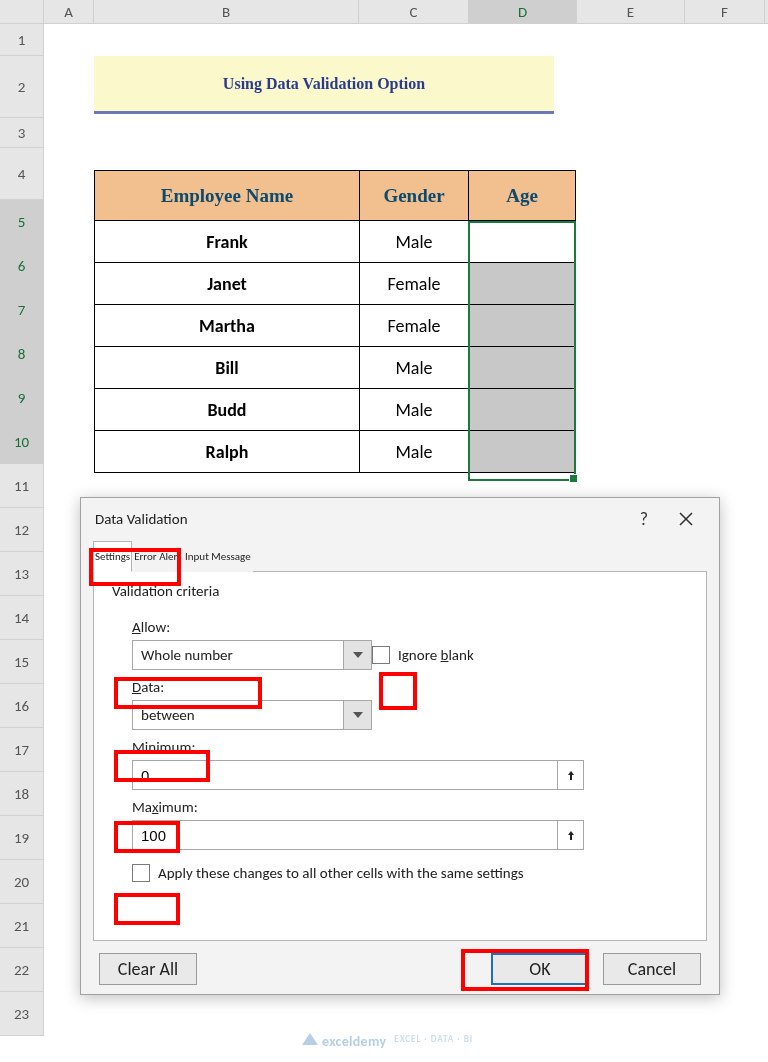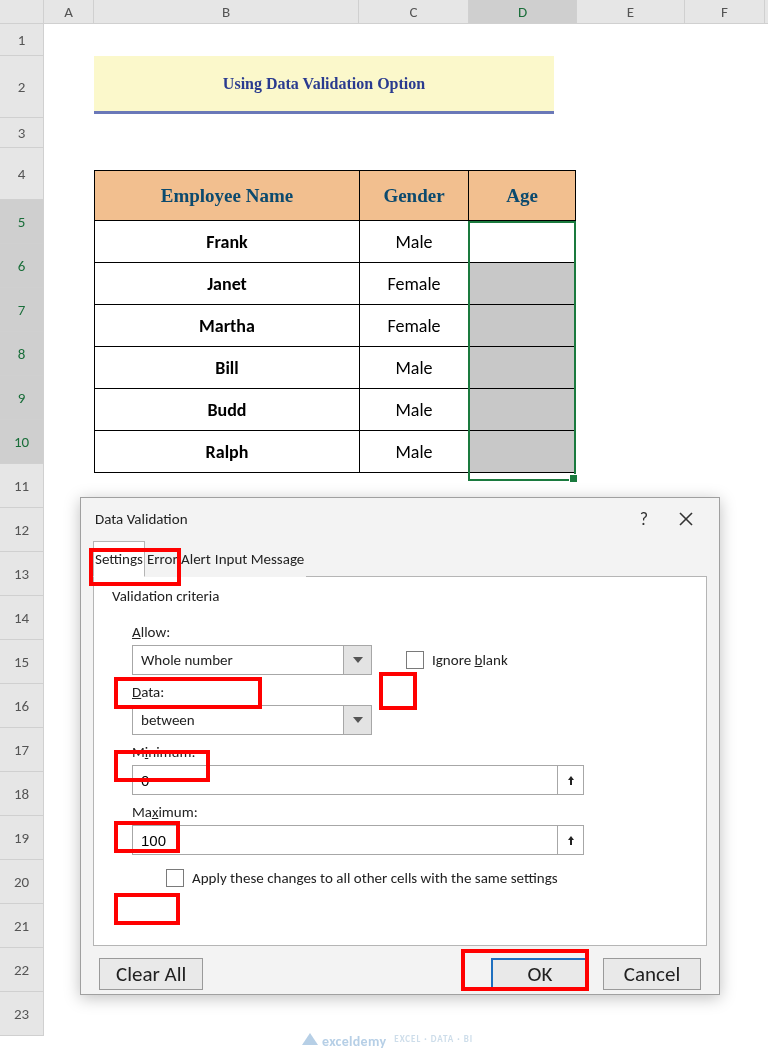--- a/index.html
+++ b/index.html
@@ -172,21 +172,21 @@
   }
   .dlg-close svg { width: 14px; height: 14px; }
 
   .tabstrip {
     display: flex;
     gap: 0;
     padding: 0 12px;
   }
   .tab {
     padding: 8px 1px;
-    font-size: 15px;
+    font-size: 11px;
     border: 1px solid transparent;
     cursor: pointer;
     position: relative;
     top: 1px;
     background: #f3f3f3;
   }
   .tab.active {
     background: #fff;
     border: 1px solid #b5b5b5;
     border-bottom-color: #fff;
@@ -263,21 +263,20 @@
     cursor: pointer;
     background: #fff;
   }
   .ref-btn svg { width: 12px; height: 12px; }
 
   .checkbox-row {
     display: flex;
     align-items: flex-end;
     gap: 8px;
     font-size: 15px;
-    padding-left: 34px;
   }
   .chk {
     width: 18px; height: 18px;
     border: 1px solid #7a7a7a;
     background: #fff;
     display: inline-block;
     cursor: pointer;
   }
 
   .allow-row { display: flex; align-items: center; }
@@ -288,21 +287,21 @@
     padding: 12px 18px 12px 18px;
     gap: 14px;
   }
   .dlg-buttons .spacer { flex: 1; }
   .btn {
     height: 32px;
     min-width: 98px;
     padding: 8px 16px;
     border: 1px solid #9a9a9a;
     background: #e9e9e9;
-    font-size: 21px;
+    font-size: 18px;
     cursor: pointer;
     display: flex;
     align-items: center;
     justify-content: center;
   }
   .btn.ok {
     border: 2px solid #1e6fbf;
     background: #e9e9e9;
   }
 

